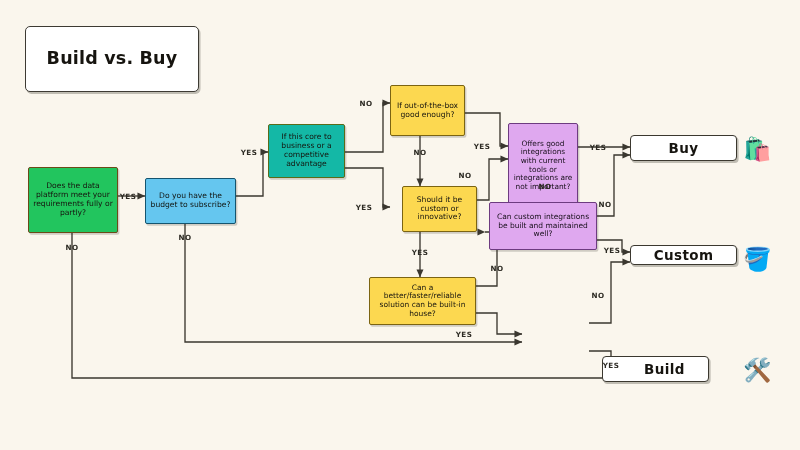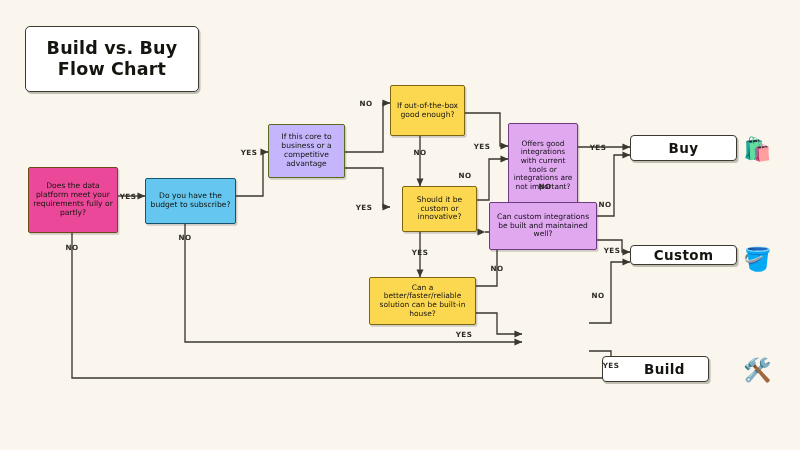--- a/index.html
+++ b/index.html
@@ -27,23 +27,23 @@
 
   
   .node{
     position:absolute;box-sizing:border-box;
     border:1.2px solid;border-radius:2px;
     display:flex;align-items:center;justify-content:center;
     text-align:center;padding:3px 4px;
     box-shadow:1.4px 1.8px 0 rgba(60,55,45,.22);
   }
   .node span{display:block;line-height:1.16;}
-  .n-orange{background:#ec4899;border-color:#6b4a18;color:#17150f;}
+  .n-orange{background:#22c55e;border-color:#6b4a18;color:#17150f;}
   .n-blue  {background:#65c6ef;border-color:#14546e;color:#11140f;}
-  .n-green {background:#c4b5fd;border-color:#5a6b19;color:#15160f;}
+  .n-green {background:#14b8a6;border-color:#5a6b19;color:#15160f;}
   .n-yellow{background:#fcd850;border-color:#7b6412;color:#17150f;}
   .n-purple{background:#dfa8ef;border-color:#6d3b80;color:#170f1a;}
 
   
   .outcome{
     position:absolute;box-sizing:border-box;
     background:#ffffff;border:1.3px solid #3b382f;border-radius:4px;
     box-shadow:1.6px 2px 0 rgba(60,55,45,.30);
     display:flex;align-items:center;justify-content:center;
     font-weight:bold;font-size:13.5px;color:#16140f;letter-spacing:.4px;
@@ -107,21 +107,20 @@
       <path d="M589,351 L611,351 L611,365 L630,365"></path>
 
       <path d="M185,224 L185,342 L522,342"></path>
 
       <path d="M72,233 L72,378 L630,378"></path>
     </g>
   </svg>
 
   <div class="title-card">
     <div class="ln">Build vs. Buy</div>
-    <div class="ln">Flow Chart</div>
   </div>
 
   <div class="node n-orange" style="left:28px;top:167px;width:90px;height:66px;font-size:7.6px;">
     <span>Does the data platform meet your requirements fully or partly?</span>
   </div>
 
   <div class="node n-blue" style="left:145px;top:178px;width:91px;height:46px;font-size:7.6px;">
     <span>Do you have the budget to subscribe?</span>
   </div>
 

